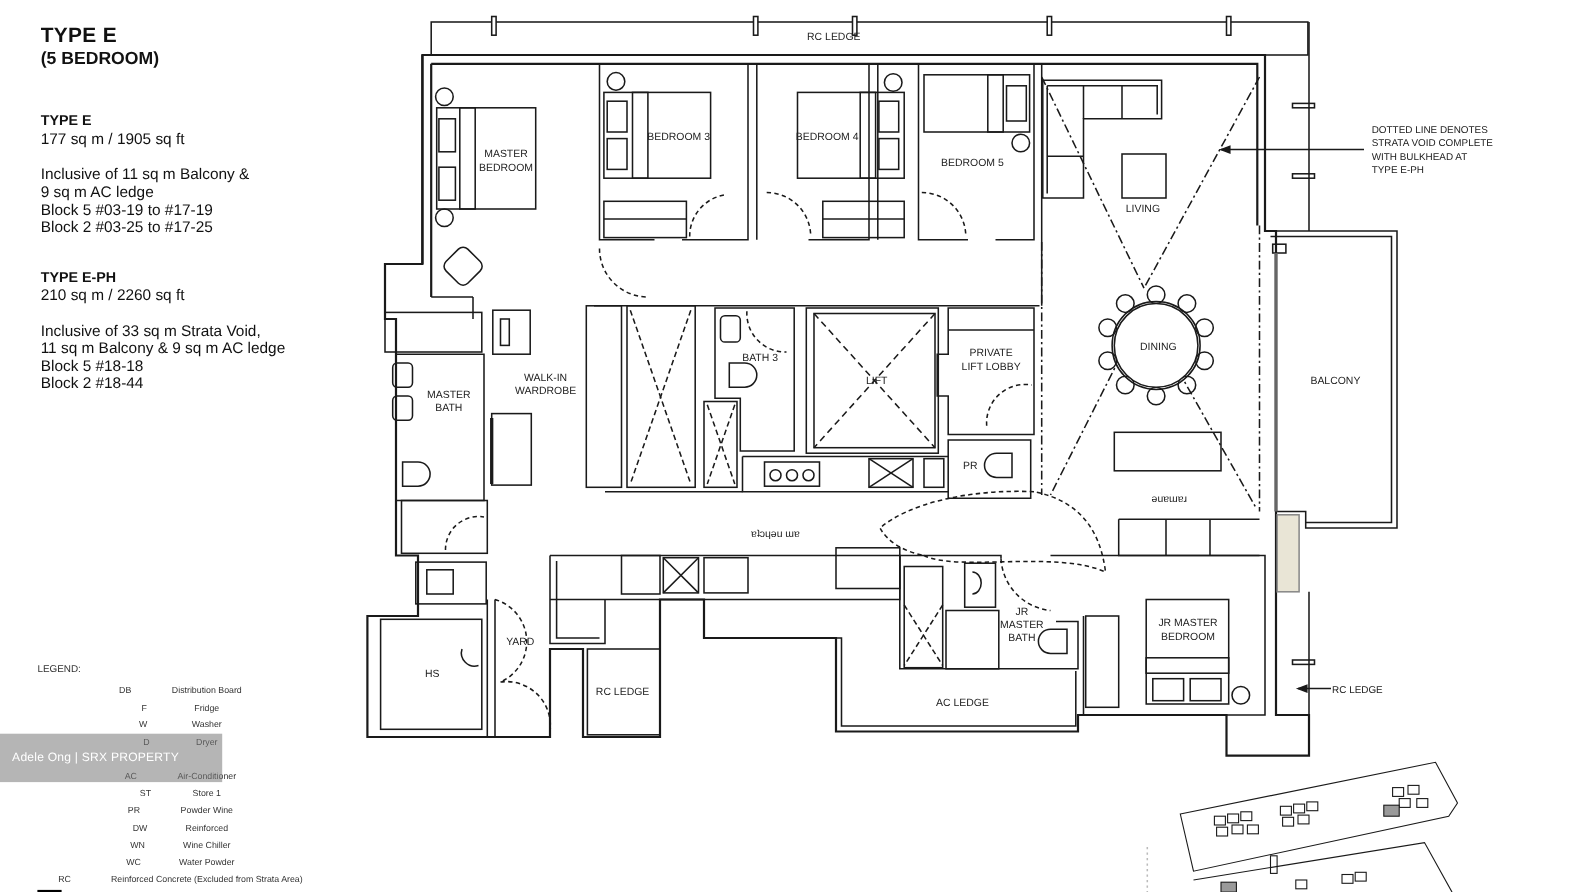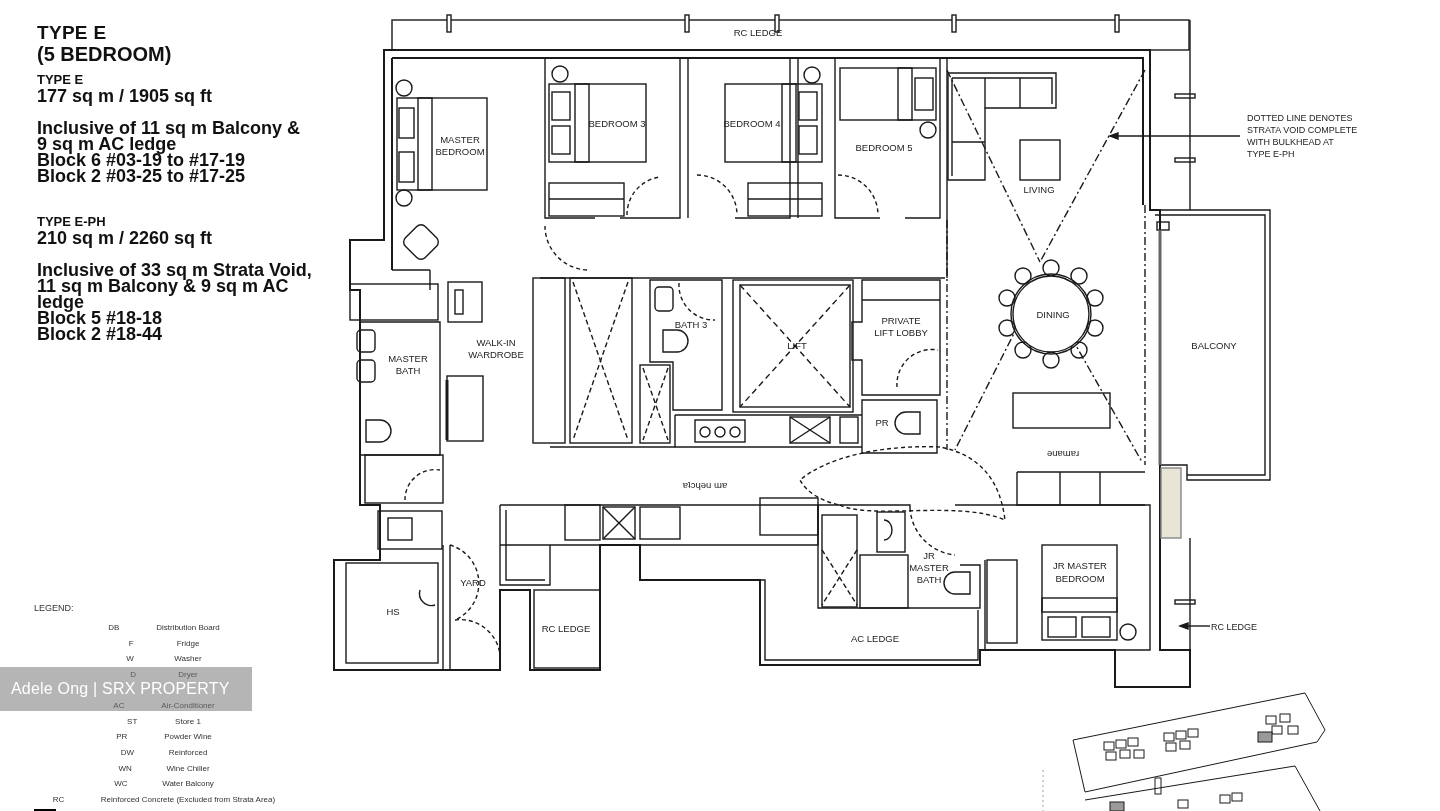--- a/index.html
+++ b/index.html
@@ -1,50 +1,50 @@
 <!DOCTYPE html>
 <html><head>
 <meta charset="utf-8">
 <style>
   html, body { margin:0; padding:0; background:#ffffff; }
   body { width:1440px; height:811px; position:relative; overflow:hidden;
          font-family:"Liberation Sans", sans-serif; color:#111; }
   .info { position:absolute; left:37px; top:22px; width:290px; }
   .title { font-weight:bold; font-size:19px; line-height:22px; letter-spacing:0.3px; }
-  .subtitle { font-weight:bold; font-size:20px; line-height:20px; margin-bottom:8px; }
+  .subtitle { font-weight:bold; font-size:16px; line-height:20px; margin-bottom:38px; }
   .section { margin-bottom:20px; }
   .sec-head { font-weight:bold; font-size:13px; line-height:16px; }
-  .line { font-size:18px; line-height:16px;font-weight:bold; }
+  .line { font-size:14px; line-height:16px; }
   .gap { height:16px; }
   .legend { position:absolute; left:34px; top:603px; width:260px; font-size:8px; color:#333; }
   .legend-title { font-size:9px; margin-bottom:7px; }
   .legend-row { display:flex; height:15.6px; align-items:center;justify-content:center; }
   .legend-code { width:48px; }
   .legend-swatch { width:22px; height:4px; background:#000; margin-top:2px; }
-  .watermark { position:absolute; left:0; top:667px; width:252px; height:44px;
-               background:rgba(120,120,120,0.55); color:#fff; font-size:16px;
+  .watermark { position:absolute; left:0; top:667px; width:202px; height:44px;
+               background:rgba(120,120,120,0.55); color:#fff; font-size:11px;
                line-height:44px; padding-left:11px; box-sizing:border-box; letter-spacing:0.2px; }
   svg { position:absolute; left:0; top:0; }
   .lbl { font-family:"Liberation Sans", sans-serif; font-size:9.5px; fill:#222; text-anchor:middle; }
   .note { font-family:"Liberation Sans", sans-serif; font-size:9px; fill:#222; }
 </style>
 </head>
 <body>
 
 <div class="info">
   <div class="title">TYPE  E</div>
   <div class="subtitle">(5 BEDROOM)</div>
 
   <div class="section">
     <div class="sec-head">TYPE E</div>
     <div class="line">177 sq m / 1905 sq ft</div>
     <div class="gap"></div>
     <div class="line">Inclusive of 11 sq m Balcony &amp;</div>
     <div class="line">9 sq m AC ledge</div>
-    <div class="line">Block 6 #03-19 to #17-19</div>
+    <div class="line">Block 5 #03-19 to #17-19</div>
     <div class="line">Block 2 #03-25 to #17-25</div>
   </div>
   <div style="height:10px"></div>
   <div class="section">
     <div class="sec-head">TYPE E-PH</div>
     <div class="line">210 sq m / 2260 sq ft</div>
     <div class="gap"></div>
     <div class="line">Inclusive of 33 sq m Strata Void,</div>
     <div class="line">11 sq m Balcony &amp; 9 sq m AC ledge</div>
     <div class="line">Block 5 #18-18</div>
@@ -89,21 +89,21 @@
   <div class="legend-row">
       <span class="legend-code">DW</span>
       <span>Reinforced</span>
     </div>
   <div class="legend-row">
       <span class="legend-code">WN</span>
       <span>Wine Chiller</span>
     </div>
   <div class="legend-row">
       <span class="legend-code">WC</span>
-      <span>Water Balcony</span>
+      <span>Water Powder</span>
     </div>
   <div class="legend-row">
       <span class="legend-code">RC</span>
       <span>Reinforced Concrete (Excluded from Strata Area)</span>
     </div>
   <div class="legend-swatch"></div>
 </div>
 
 <svg width="1440" height="811" viewBox="0 0 1440 811" fill="none" stroke="#1a1a1a" stroke-width="1.4">
 

